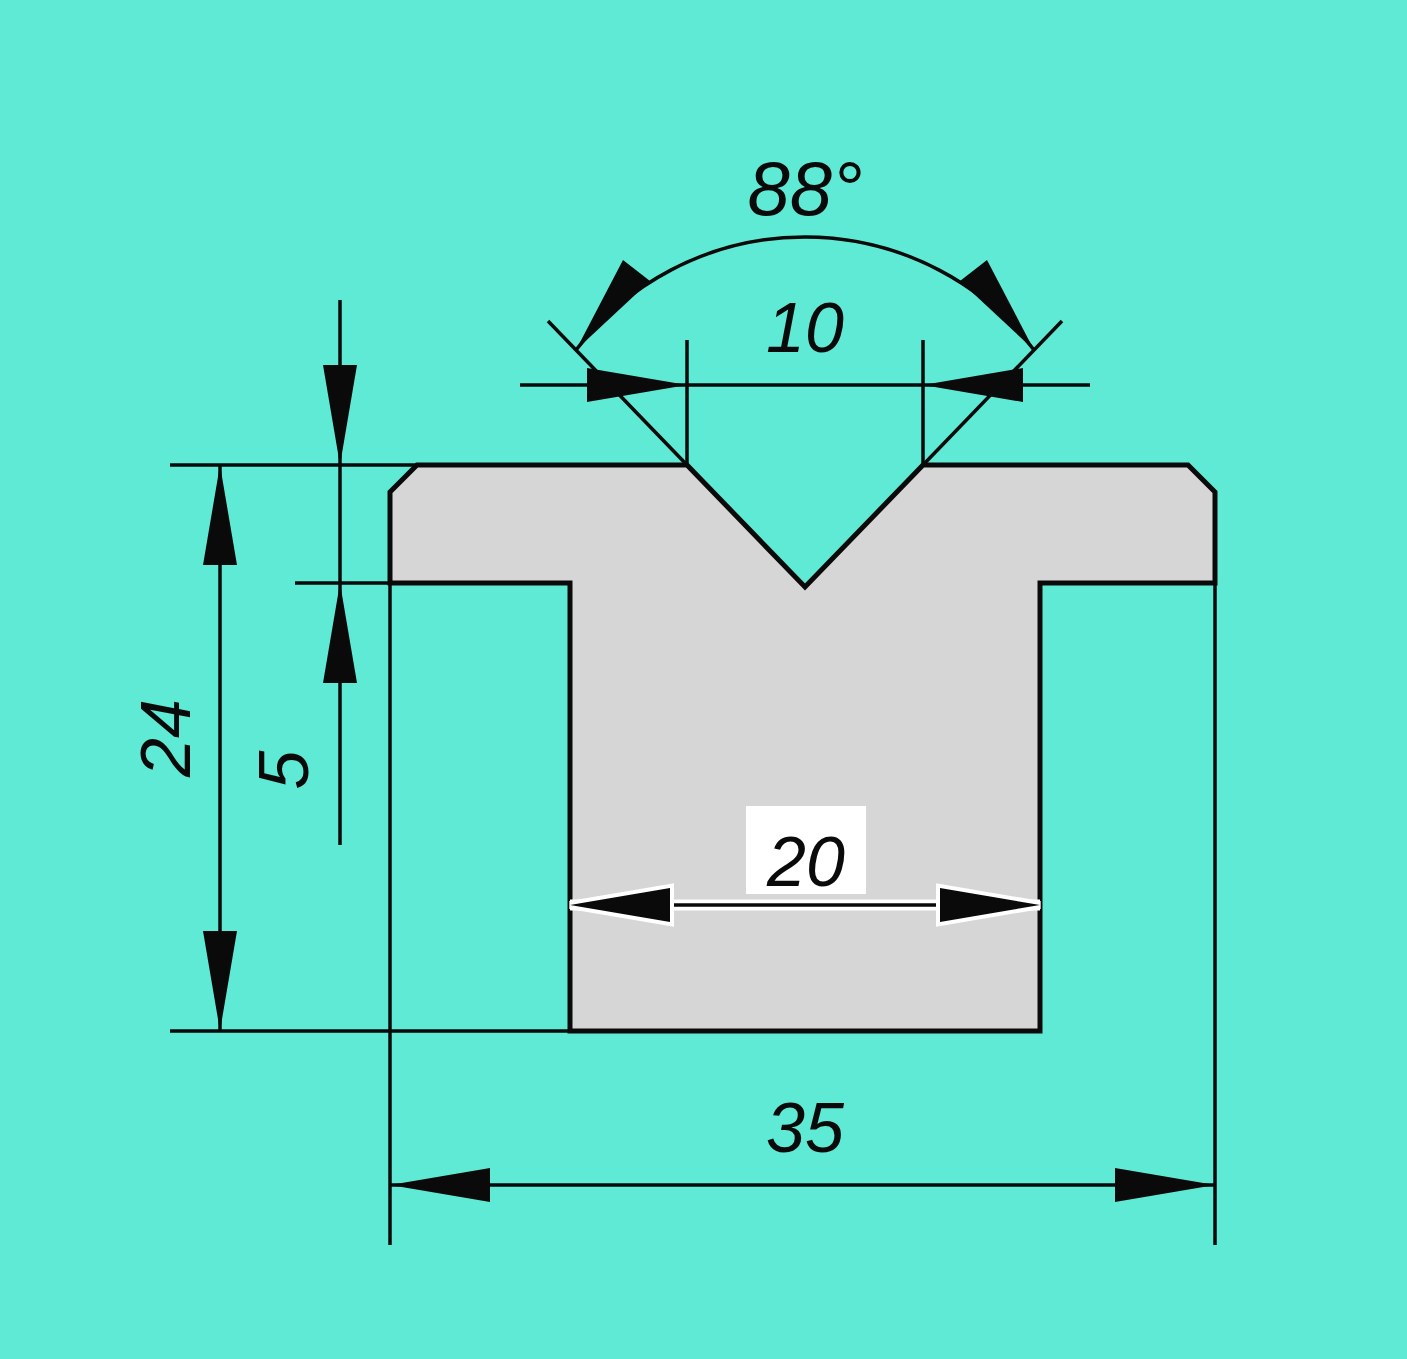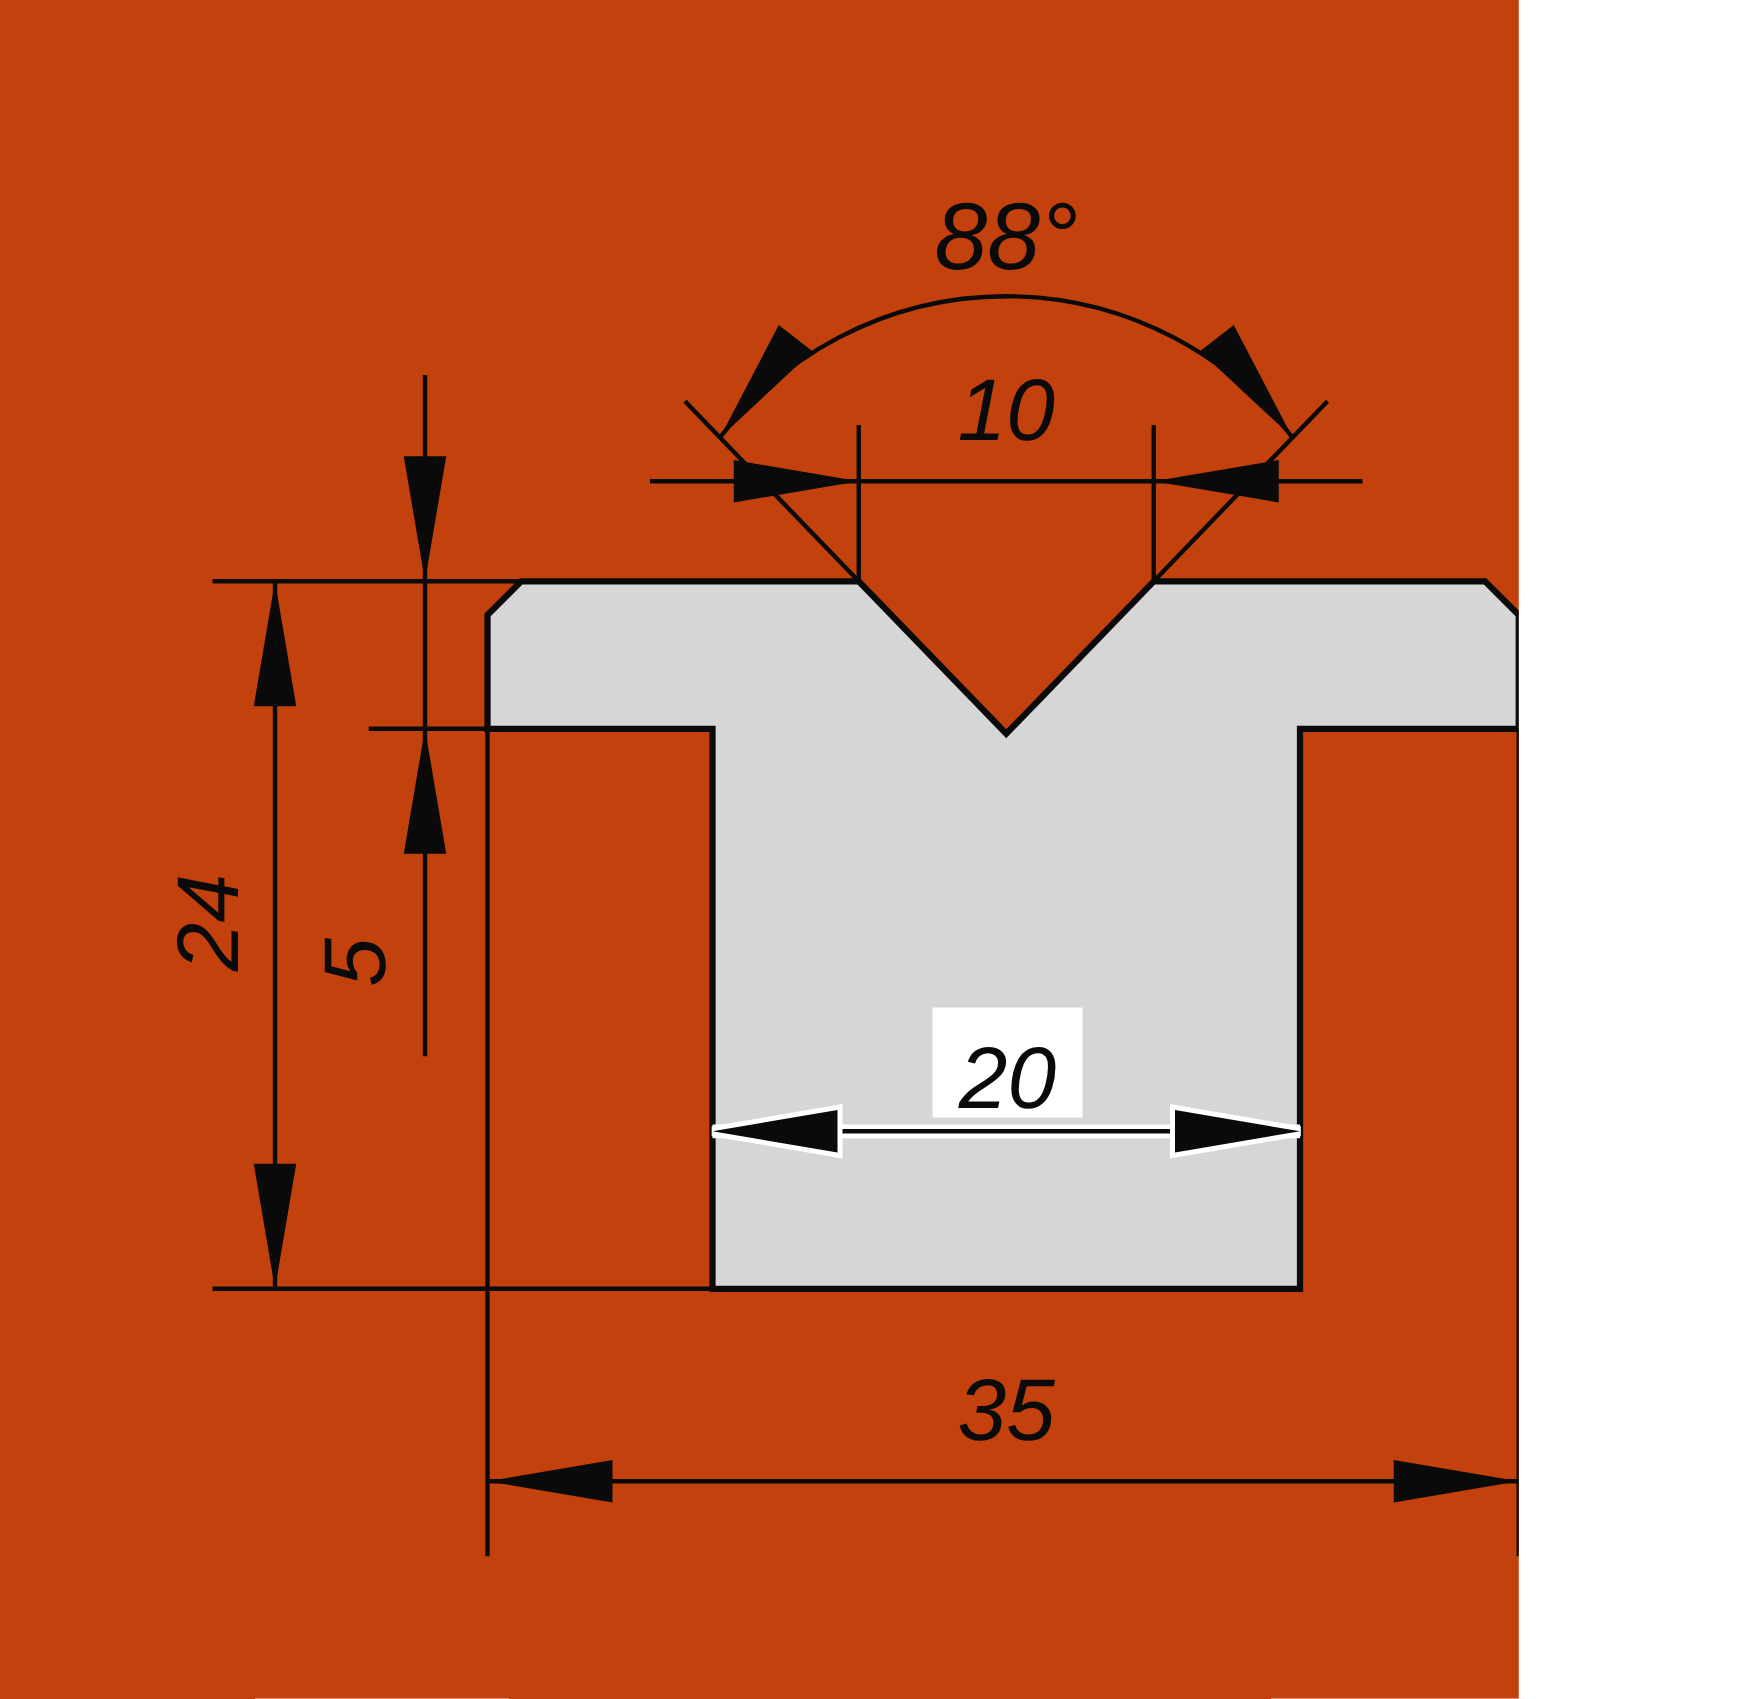--- a/index.html
+++ b/index.html
@@ -1,24 +1,24 @@
 <!DOCTYPE html>
 <html><head>
 <meta charset="utf-8">
 <style>
   html, body {
     margin: 0;
     padding: 0;
     background: #ffffff;
   }
   .page {
-    width: 1215px;
+    width: 1407px;
     height: 1359px;
     position: relative;
-    background: #c2410c;
+    background: #5eead4;
     overflow: hidden;
   }
   svg text {
     font-family: "Liberation Sans", sans-serif;
     font-style: italic;
     fill: #0a0a0a;
   }
   .dim-label {
     font-size: 70px;
   }

